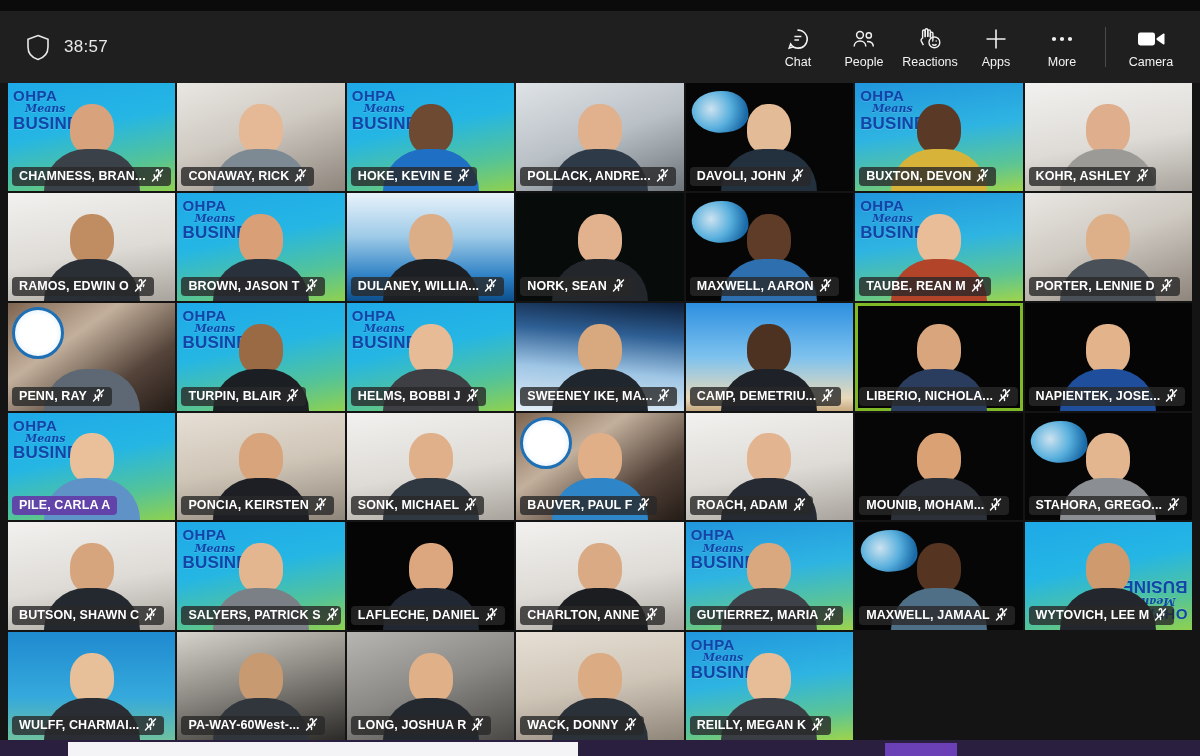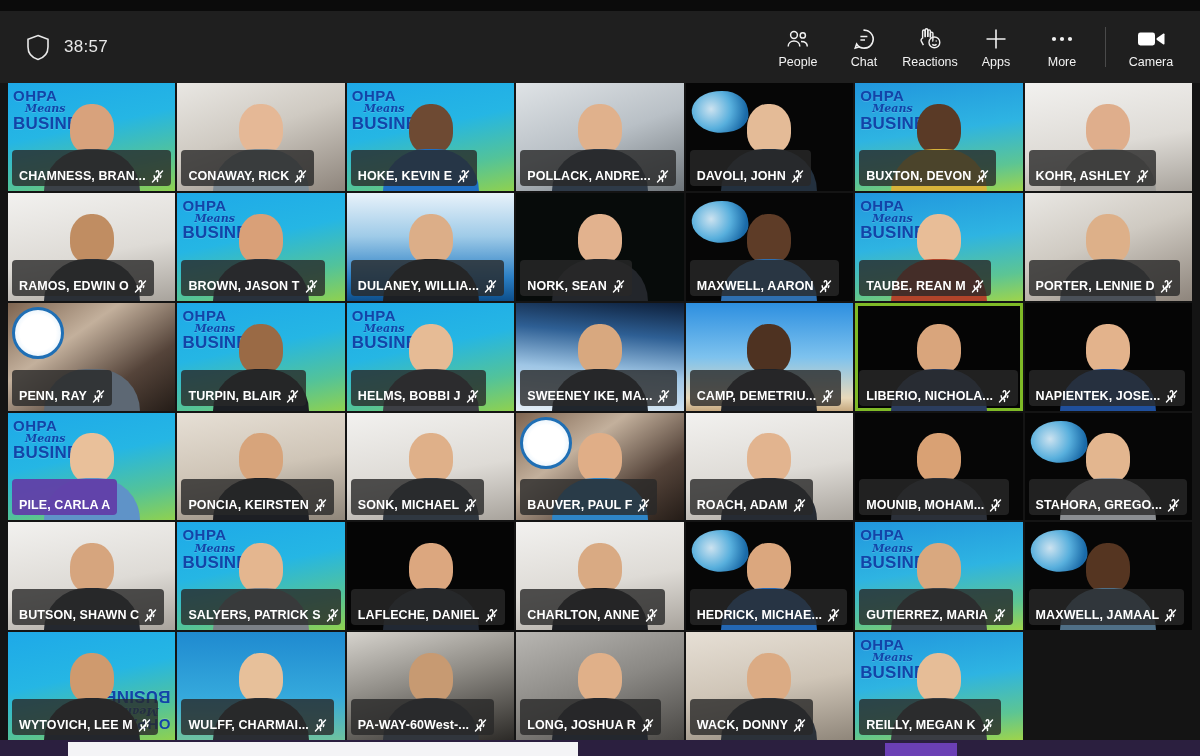--- a/index.html
+++ b/index.html
@@ -98,22 +98,22 @@
   .logo-ring {
     position:absolute; top:4px; left:4px; width:52px; height:52px;
     border:3px solid #1f6fb5; border-radius:50%;
     background:radial-gradient(circle,#ffffff 55%,#cfe6f7 100%);
   }
 
   
   .label {
     position:absolute; left:4px; bottom:5px;
     max-width:calc(100% - 8px);
-    display:flex; align-items:flex-end; gap:5px;
-    padding:19px 7px 3px 7px; border-radius:4px;
+    display:flex; align-items:flex-start; gap:5px;
+    padding:2px 7px 3px 7px; border-radius:4px;
     background:rgba(40,40,40,.80);
     color:#ffffff; font-size:12.5px; font-weight:bold;
     white-space:nowrap; overflow:hidden;
     letter-spacing:.1px;
   }
   .label.speaking { background:rgba(98,60,167,.92); }
   .mute-ico { flex:0 0 auto; width:13px; height:13px; }
 
   
   .tile.spk-green  { box-shadow:inset 0 0 0 3px #7fba26; }
@@ -139,38 +139,38 @@
           <path d="M12 1.5 L22 5.2 V13 c0 7-5.2 11-10 12.5C7.2 24 2 20 2 13 V5.2 Z" stroke="#e8e8e8" stroke-width="1.6" fill="none"></path>
         </svg>
       </span>
       <span class="timer">38:57</span>
     </div>
 
     <div class="hdr-right">
 
       <div class="tb-item">
         <span class="tb-ico">
+          <svg width="23" height="22" viewBox="0 0 23 22" fill="none" stroke="#f0f0f0" stroke-width="1.5">
+            <path d="M11.2 2.2a9 9 0 1 1-7.6 13.8L2.2 20.2l4.3-1.4a9 9 0 0 0 4.7 1.3 9 9 0 0 0 0-18z"></path>
+            <path d="M7.4 8.6h7M7.4 11.9h4.6"></path>
+          </svg>
+        </span>
+        <span class="tb-lbl">Chat</span>
+      </div>
+
+      <div class="tb-item">
+        <span class="tb-ico">
           <svg width="24" height="20" viewBox="0 0 24 20" fill="none" stroke="#f0f0f0" stroke-width="1.5">
             <circle cx="8" cy="6" r="3.4"></circle>
             <path d="M2.2 17.5c0-3.3 2.6-5.4 5.8-5.4s5.8 2.1 5.8 5.4"></path>
             <circle cx="16.8" cy="6.4" r="2.6"></circle>
             <path d="M15 12.4c3 0 6.3 1.3 6.3 5.1"></path>
           </svg>
         </span>
         <span class="tb-lbl">People</span>
-      </div>
-
-      <div class="tb-item">
-        <span class="tb-ico">
-          <svg width="23" height="22" viewBox="0 0 23 22" fill="none" stroke="#f0f0f0" stroke-width="1.5">
-            <path d="M11.2 2.2a9 9 0 1 1-7.6 13.8L2.2 20.2l4.3-1.4a9 9 0 0 0 4.7 1.3 9 9 0 0 0 0-18z"></path>
-            <path d="M7.4 8.6h7M7.4 11.9h4.6"></path>
-          </svg>
-        </span>
-        <span class="tb-lbl">Chat</span>
       </div>
 
       <div class="tb-item">
         <span class="tb-ico">
           <svg width="26" height="23" viewBox="0 0 26 23" fill="none" stroke="#f0f0f0" stroke-width="1.4">
             <path d="M5.6 11.6V4.3a1.3 1.3 0 0 1 2.6 0v6"></path>
             <path d="M8.2 9.8V3.1a1.3 1.3 0 0 1 2.6 0v6.6"></path>
             <path d="M10.8 9.9V4.2a1.3 1.3 0 0 1 2.6 0v6.3"></path>
             <path d="M13.4 10.5V6.4a1.25 1.25 0 0 1 2.5 0v5.4c0 .6 0 1.2-.2 1.8"></path>
             <path d="M5.6 11.2c-1.4.6-1.9 1.7-1.3 2.9l2.1 4"></path>
@@ -831,39 +831,20 @@
             <g stroke="#ffffff" stroke-width="1.5" fill="none" stroke-linecap="round">
               <path d="M5.6 2.2c0-.8.6-1.4 1.4-1.4s1.4.6 1.4 1.4v4.2c0 .8-.6 1.4-1.4 1.4"></path>
               <path d="M3.4 6.2c0 2 1.6 3.6 3.6 3.6M10.6 6.2c0 .7-.2 1.3-.5 1.9"></path>
               <path d="M7 9.8v2.6"></path>
               <path d="M1.6 13 12.4 1"></path>
             </g>
           </svg>
         </div>
       </div>
       <div class="tile">
-        <div class="bg bg-dark"></div>
-        <div class="logo-blob"></div>
-        <div class="person">
-          <div class="p-head" style="background:#dba77e"></div>
-          <div class="p-body" style="background:#2367b4"></div>
-        </div>
-        <div class="label">
-          <span>HEDRICK, MICHAE...</span>
-          <svg class="mute-ico" viewBox="0 0 14 14">
-            <g stroke="#ffffff" stroke-width="1.5" fill="none" stroke-linecap="round">
-              <path d="M5.6 2.2c0-.8.6-1.4 1.4-1.4s1.4.6 1.4 1.4v4.2c0 .8-.6 1.4-1.4 1.4"></path>
-              <path d="M3.4 6.2c0 2 1.6 3.6 3.6 3.6M10.6 6.2c0 .7-.2 1.3-.5 1.9"></path>
-              <path d="M7 9.8v2.6"></path>
-              <path d="M1.6 13 12.4 1"></path>
-            </g>
-          </svg>
-        </div>
-      </div>
-      <div class="tile">
         <div class="bg bg-ohpa2"></div>
         <div class="ohpa-text">
           <div class="l1">OHPA</div>
           <div class="l2">Means</div>
           <div class="l3">BUSINESS</div>
         </div>
         <div class="person">
           <div class="p-head" style="background:#d9a87f"></div>
           <div class="p-body" style="background:#3e4248"></div>
         </div>

